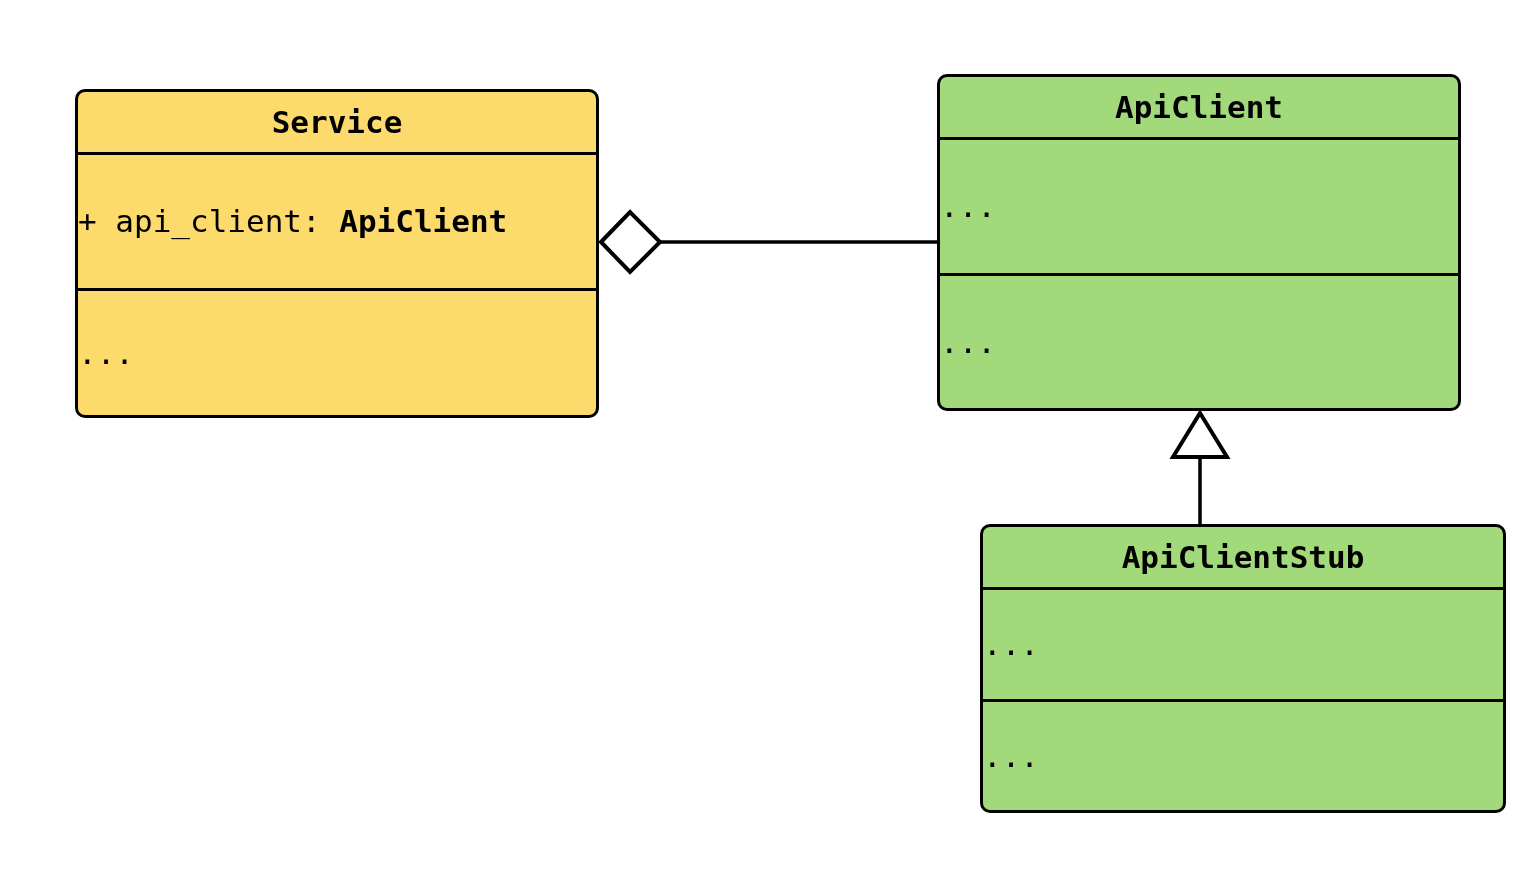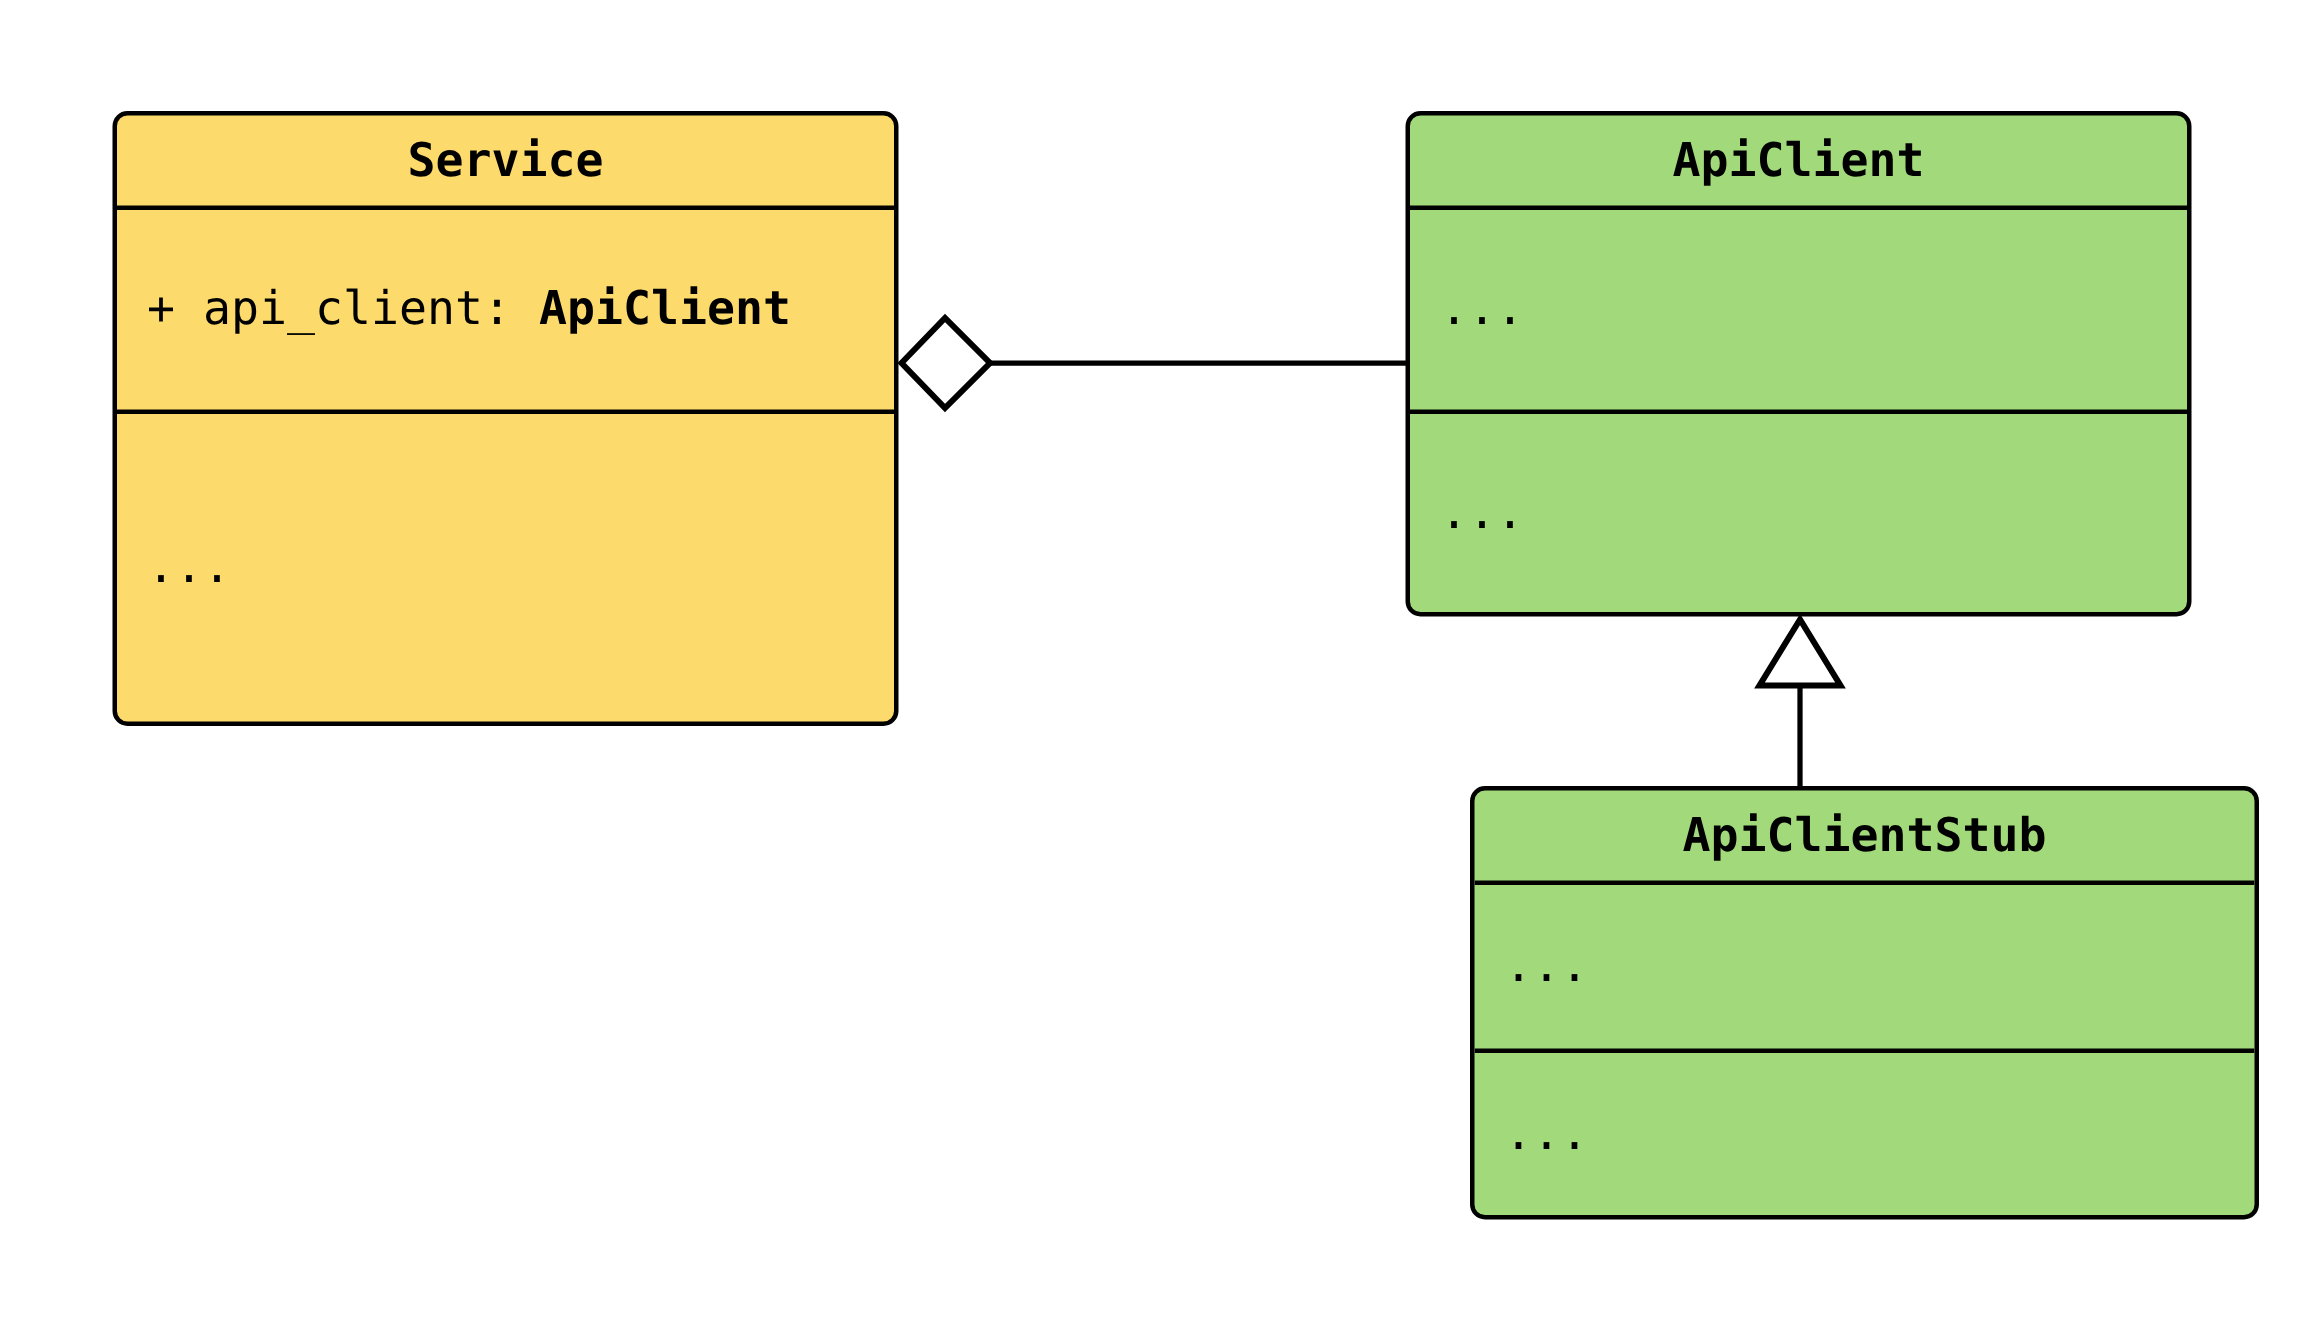--- a/index.html
+++ b/index.html
@@ -18,38 +18,37 @@
   }
   .uml-class {
     position: absolute;
     box-sizing: border-box;
     border: 3px solid #000000;
     border-radius: 10px;
     display: flex;
     flex-direction: column;
     overflow: hidden;
   }
-  .uml-class.service      { left: 75px;  top: 74px;  width: 524px; height: 410px; background: #FCDB6C; }
+  .uml-class.service      { left: 75px;  top: 89px;  width: 524px; height: 329px; background: #FCDB6C; }
   .uml-class.apiclient    { left: 937px; top: 74px;  width: 524px; height: 337px; background: #A2D97A; }
   .uml-class.apiclientstub{ left: 980px; top: 524px; width: 526px; height: 289px; background: #A2D97A; }
 
   .class-title {
     flex: 0 0 60px;
     border-bottom: 3px solid #000000;
     display: flex;
     align-items: center;
     justify-content: center;
     font-size: 31px;
     font-weight: bold;
     line-height: 1;
   }
   .class-section {
     display: flex;
     align-items: center;
-    padding-left: 20px;
     font-size: 31px;
     line-height: 1;
     white-space: pre;
   }
   .class-section.attrs { border-bottom: 3px solid #000000; }
   .service .attrs, .apiclient .attrs { flex: 0 0 133px; }
   .apiclientstub .attrs { flex: 0 0 109px; }
   .class-section.methods { flex: 1 1 auto; }
   .bold { font-weight: bold; }
 

